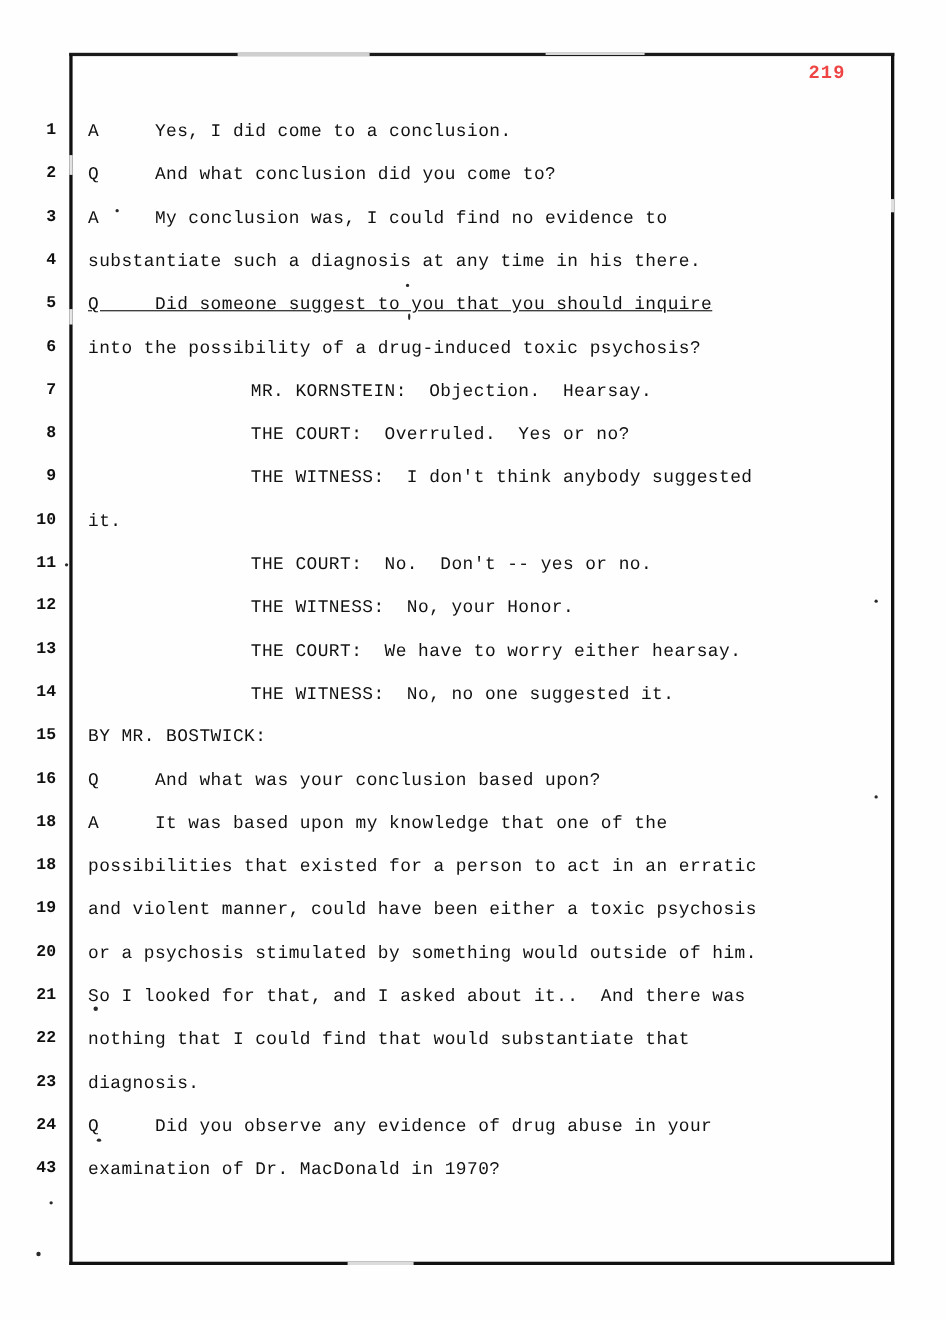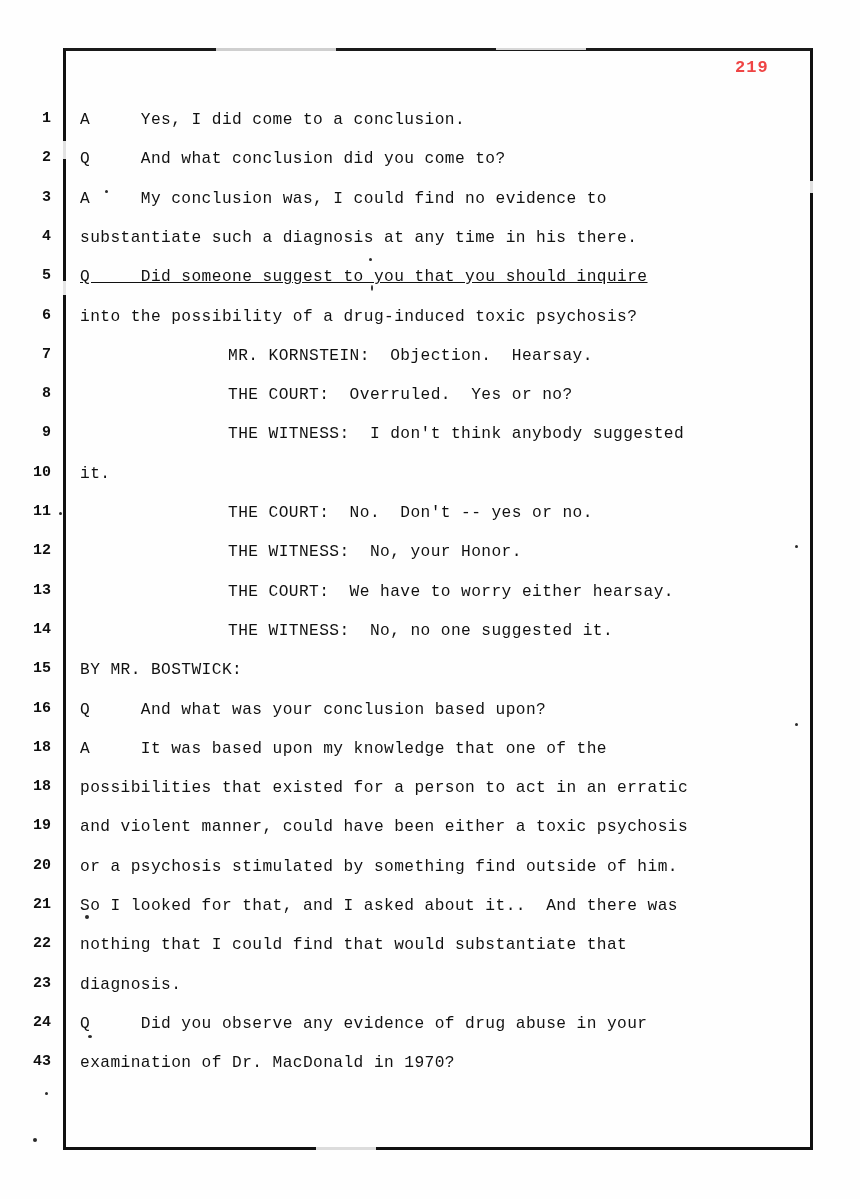--- a/index.html
+++ b/index.html
@@ -205,21 +205,21 @@
       <div class="t-line" style="top: 464.7px;">it.</div>
       <div class="t-line indented" style="top: 504px;">THE COURT:  No.  Don't -- yes or no.</div>
       <div class="t-line indented" style="top: 543.3px;">THE WITNESS:  No, your Honor.</div>
       <div class="t-line indented" style="top: 582.6px;">THE COURT:  We have to worry either hearsay.</div>
       <div class="t-line indented" style="top: 621.9px;">THE WITNESS:  No, no one suggested it.</div>
       <div class="t-line" style="top: 661.2px;">BY MR. BOSTWICK:</div>
       <div class="t-line" style="top: 700.5px;">Q     And what was your conclusion based upon?</div>
       <div class="t-line" style="top: 739.8px;">A     It was based upon my knowledge that one of the</div>
       <div class="t-line" style="top: 779.1px;">possibilities that existed for a person to act in an erratic</div>
       <div class="t-line" style="top: 818.4px;">and violent manner, could have been either a toxic psychosis</div>
-      <div class="t-line" style="top: 857.7px;">or a psychosis stimulated by something find outside of him.</div>
+      <div class="t-line" style="top: 857.7px;">or a psychosis stimulated by something would outside of him.</div>
       <div class="t-line" style="top: 897px;">So I looked for that, and I asked about it..  And there was</div>
       <div class="t-line" style="top: 936.3px;">nothing that I could find that would substantiate that</div>
       <div class="t-line" style="top: 975.6px;">diagnosis.</div>
       <div class="t-line" style="top: 1014.9px;">Q     Did you observe any evidence of drug abuse in your</div>
       <div class="t-line" style="top: 1054.2px;">examination of Dr. MacDonald in 1970?</div>
     </div>
 
   <div class="speck" style="left:369px; top:258px; width:3px; height:3px;"></div>
   <div class="speck" style="left:371px; top:285px; width:2px; height:6px;"></div>
   <div class="speck" style="left:105px; top:190px; width:3px; height:3px;"></div>

